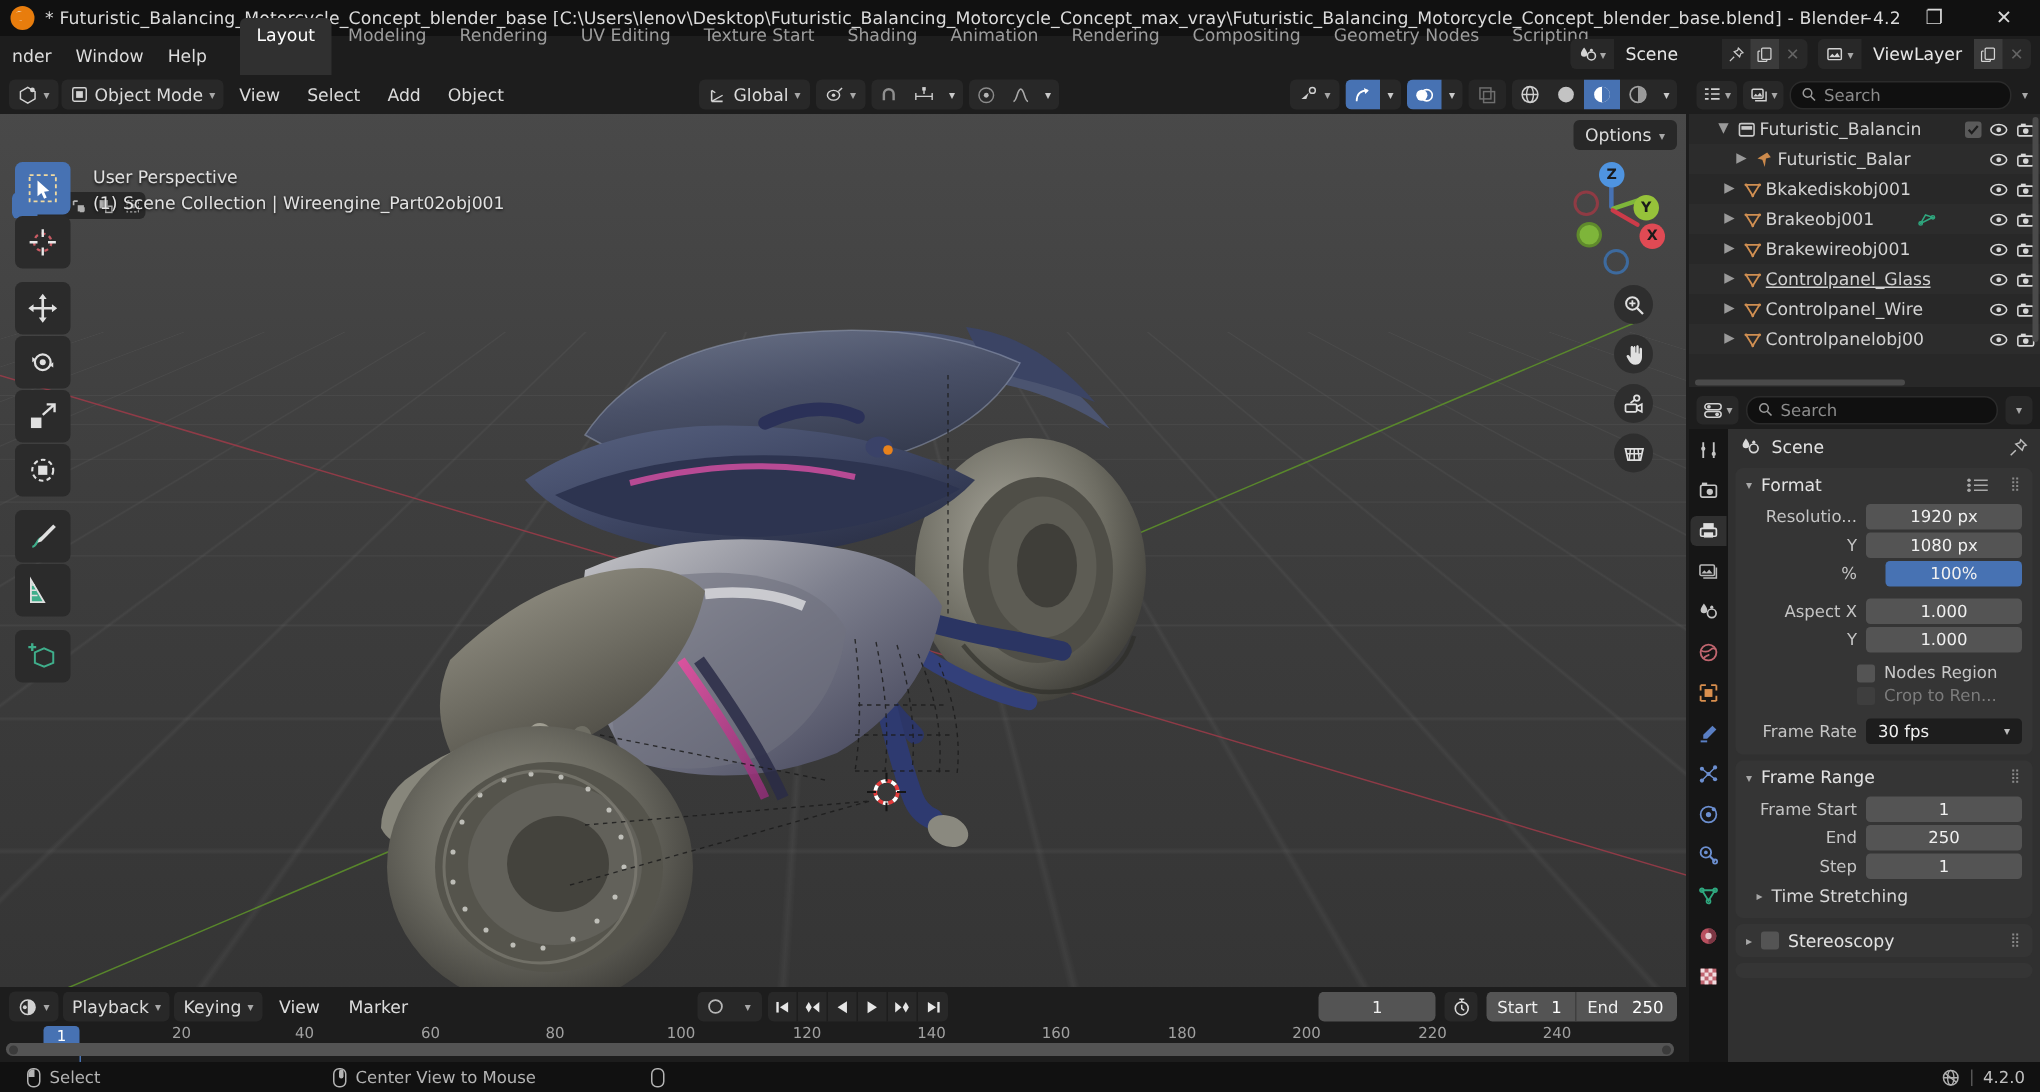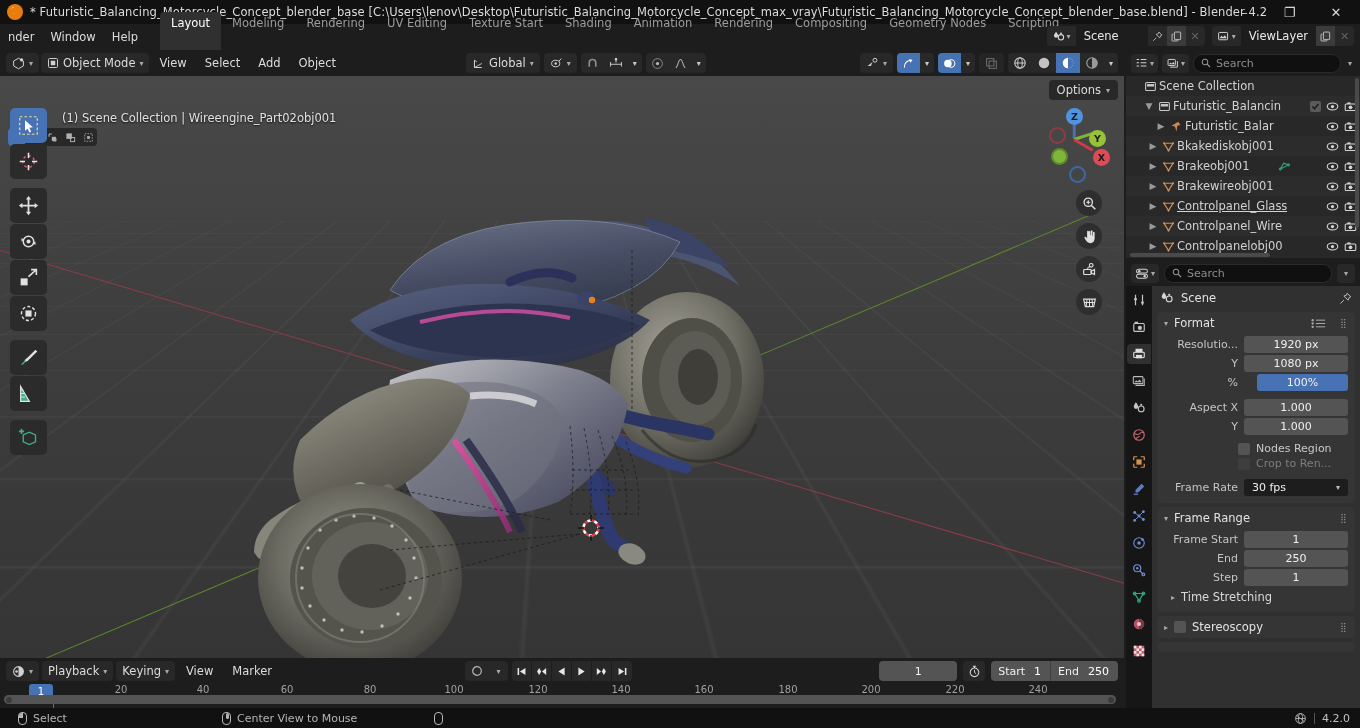--- a/index.html
+++ b/index.html
@@ -709,20 +709,21 @@
       </div>
       <div class="navbtn">
         <svg width="15" height="15" viewBox="0 0 18 18">
             <path d="M2 5h14l-2 9H4z" fill="none" stroke="#e0e0e0" stroke-width="1.4"></path>
             <path d="M6 5l-1 9M9 5v9M12 5l1 9M3.3 9h11.4" stroke="#e0e0e0" stroke-width="1.2"></path>
           </svg>
       </div>
     </div>
 
     <div class="vp-overlay-text">
+      <div>User Perspective</div>
       <div>(1) Scene Collection | Wireengine_Part02obj001</div>
     </div>
   </div>
 
   <div class="outliner">
     <div class="ol-header">
       <div class="ol-drop">
         <svg width="13" height="13" viewBox="0 0 16 16">
             <path d="M2 3h3M2 7h3M2 11h3" stroke="#d2d2d2" stroke-width="1.3"></path>
             <path d="M7 3h7M7 7h7M7 11h7" stroke="#d2d2d2" stroke-width="1.3"></path>
@@ -743,29 +744,20 @@
             <path d="M8.6 8.6l4 4" stroke="#9b9b9b" stroke-width="1.5"></path>
           </svg>
         <span>Search</span>
       </div>
       <div style="width:10px;height:19px;display:flex;align-items:center;justify-content:center;">
         <span class="chev">▾</span>
       </div>
     </div>
     <div class="ol-body">
 
-      <div class="ol-row" style="padding-left:16px;">
-        <span class="ol-ico">
-          <svg width="13" height="13" viewBox="0 0 16 16">
-              <rect x="2" y="3" width="12" height="10" rx="1.3" fill="none" stroke="#c9c9c9" stroke-width="1.3"></rect>
-              <rect x="3.6" y="5" width="8.8" height="3" fill="#c9c9c9"></rect>
-            </svg>
-        </span>
-        <span class="ol-name">Scene Collection</span>
-      </div>
 
       <div class="ol-row" style="padding-left:16px;">
         <span class="ol-exp">▼</span>
         <span class="ol-ico">
           <svg width="13" height="13" viewBox="0 0 16 16">
               <rect x="2" y="3" width="12" height="10" rx="1.3" fill="none" stroke="#c9c9c9" stroke-width="1.3"></rect>
               <rect x="3.6" y="5" width="8.8" height="3" fill="#c9c9c9"></rect>
             </svg>
         </span>
         <span class="ol-name">Futuristic_Balancin</span>

